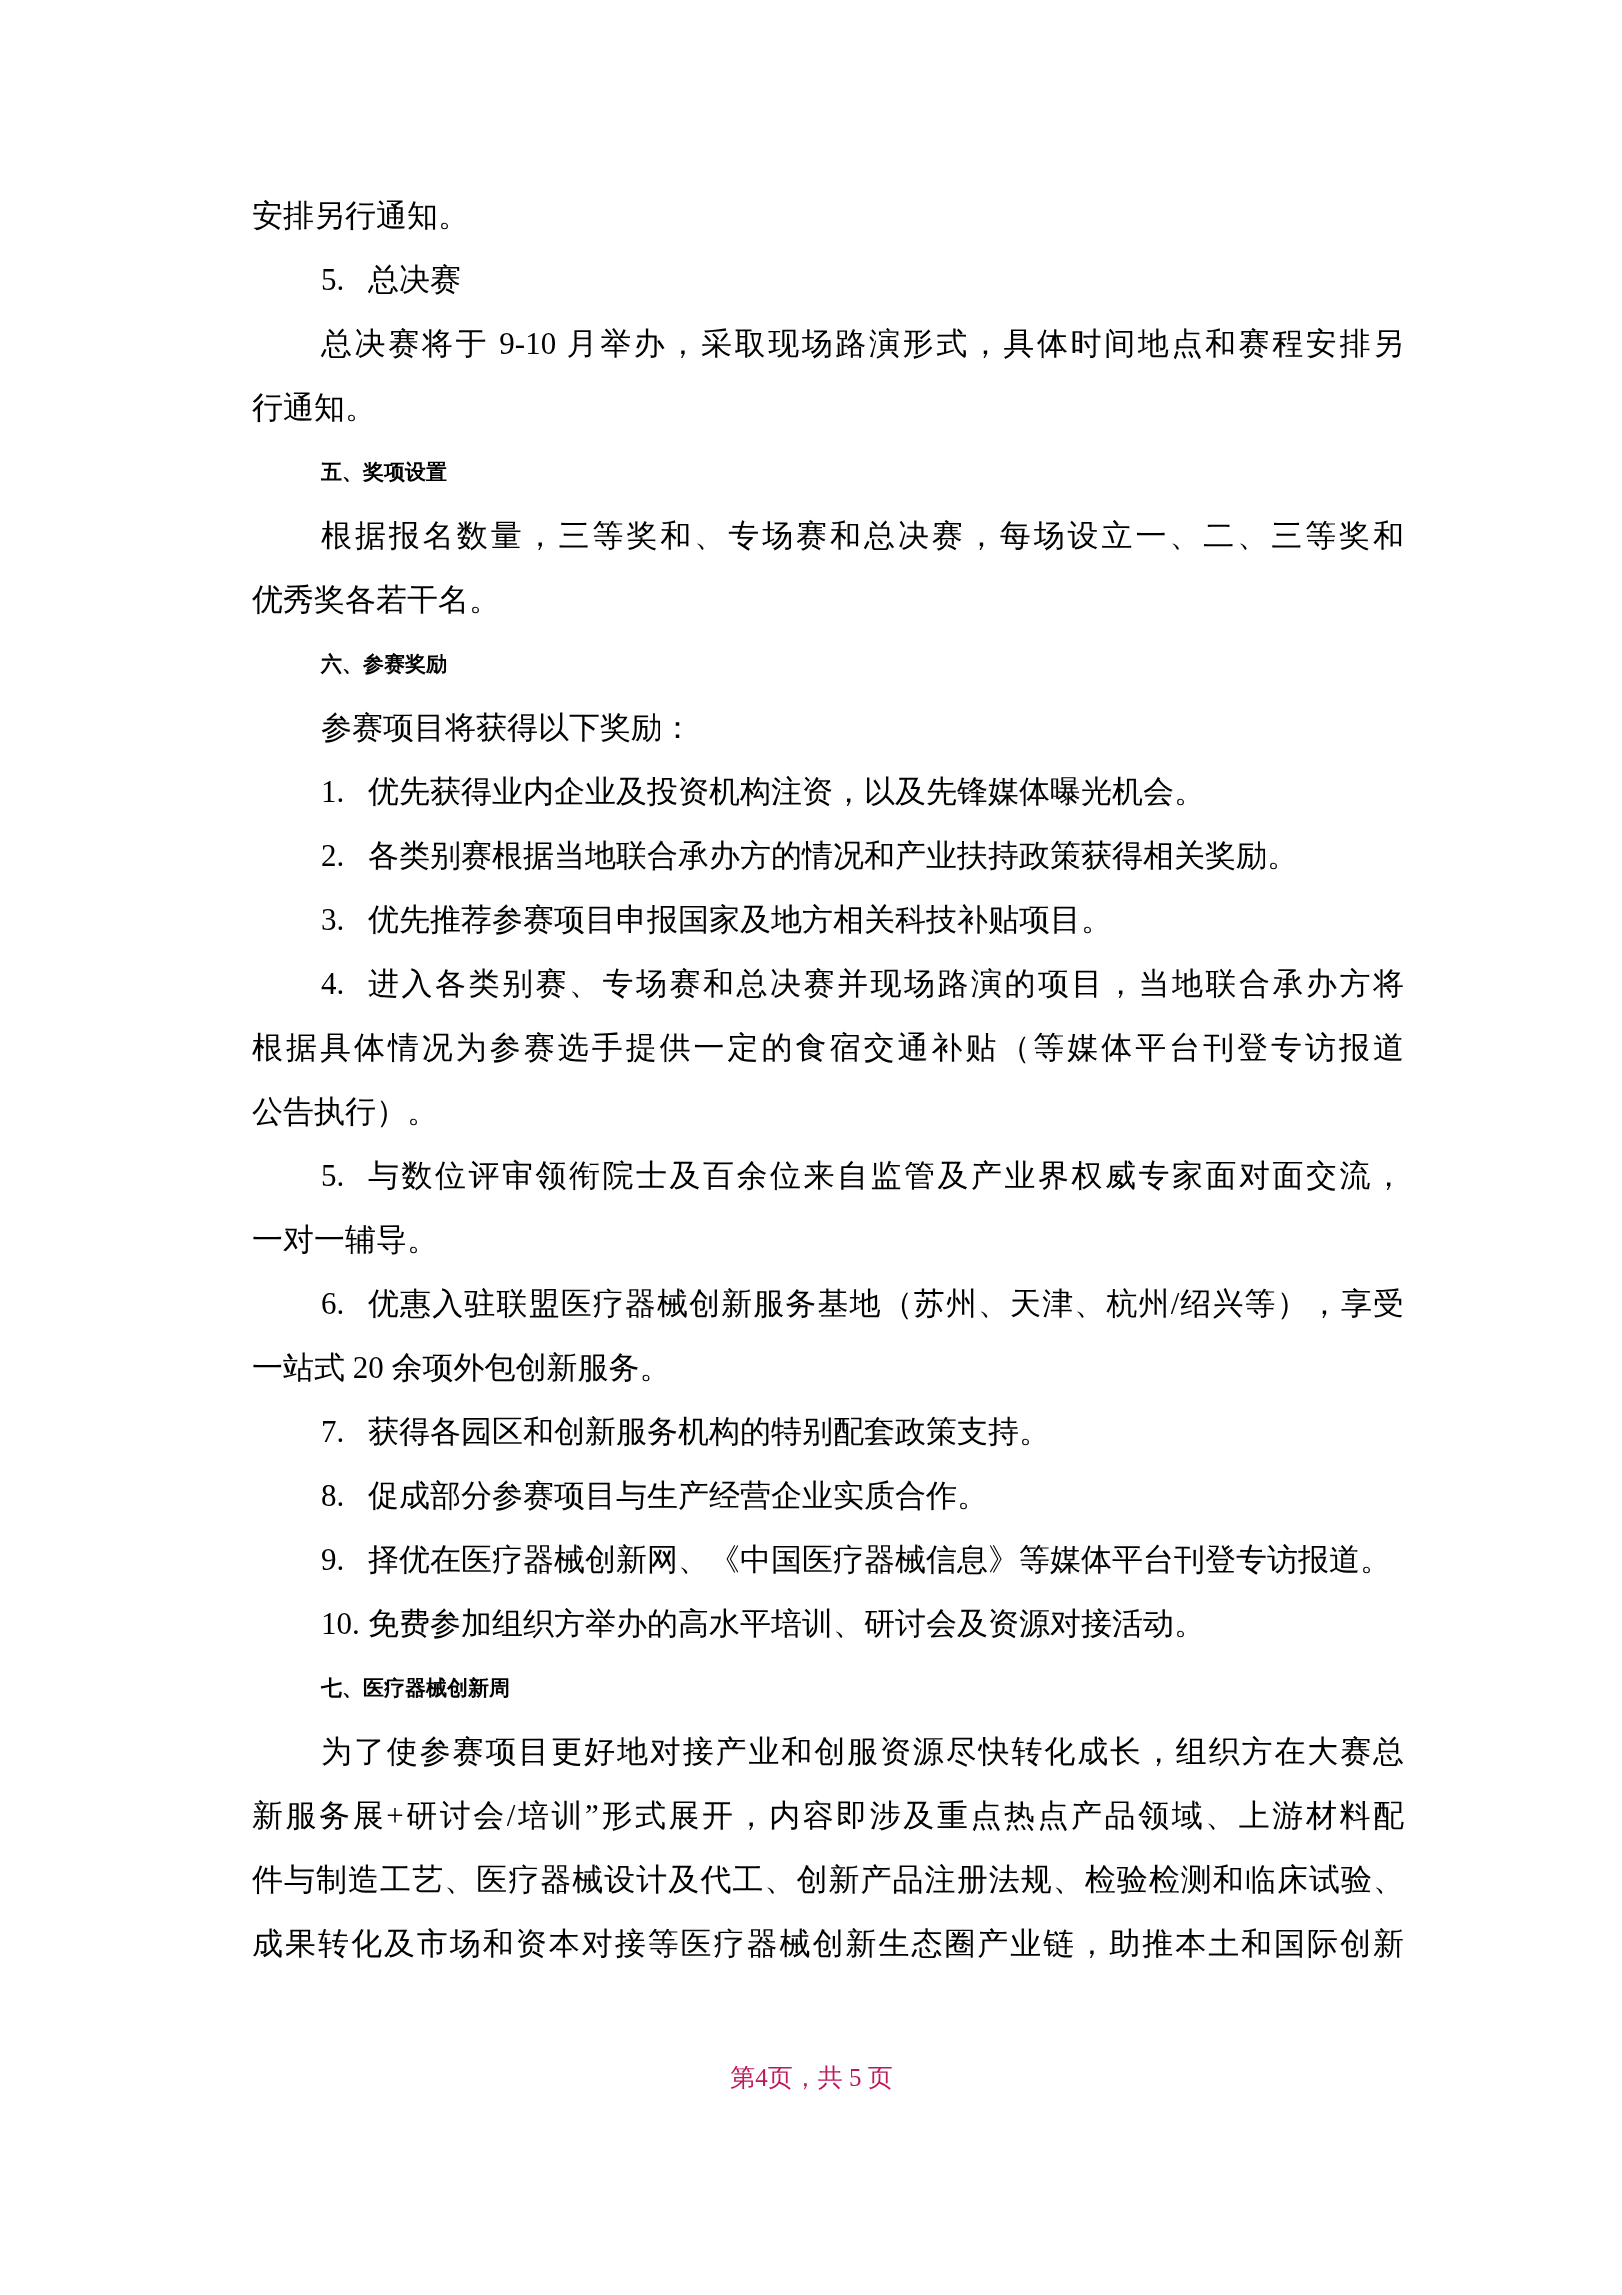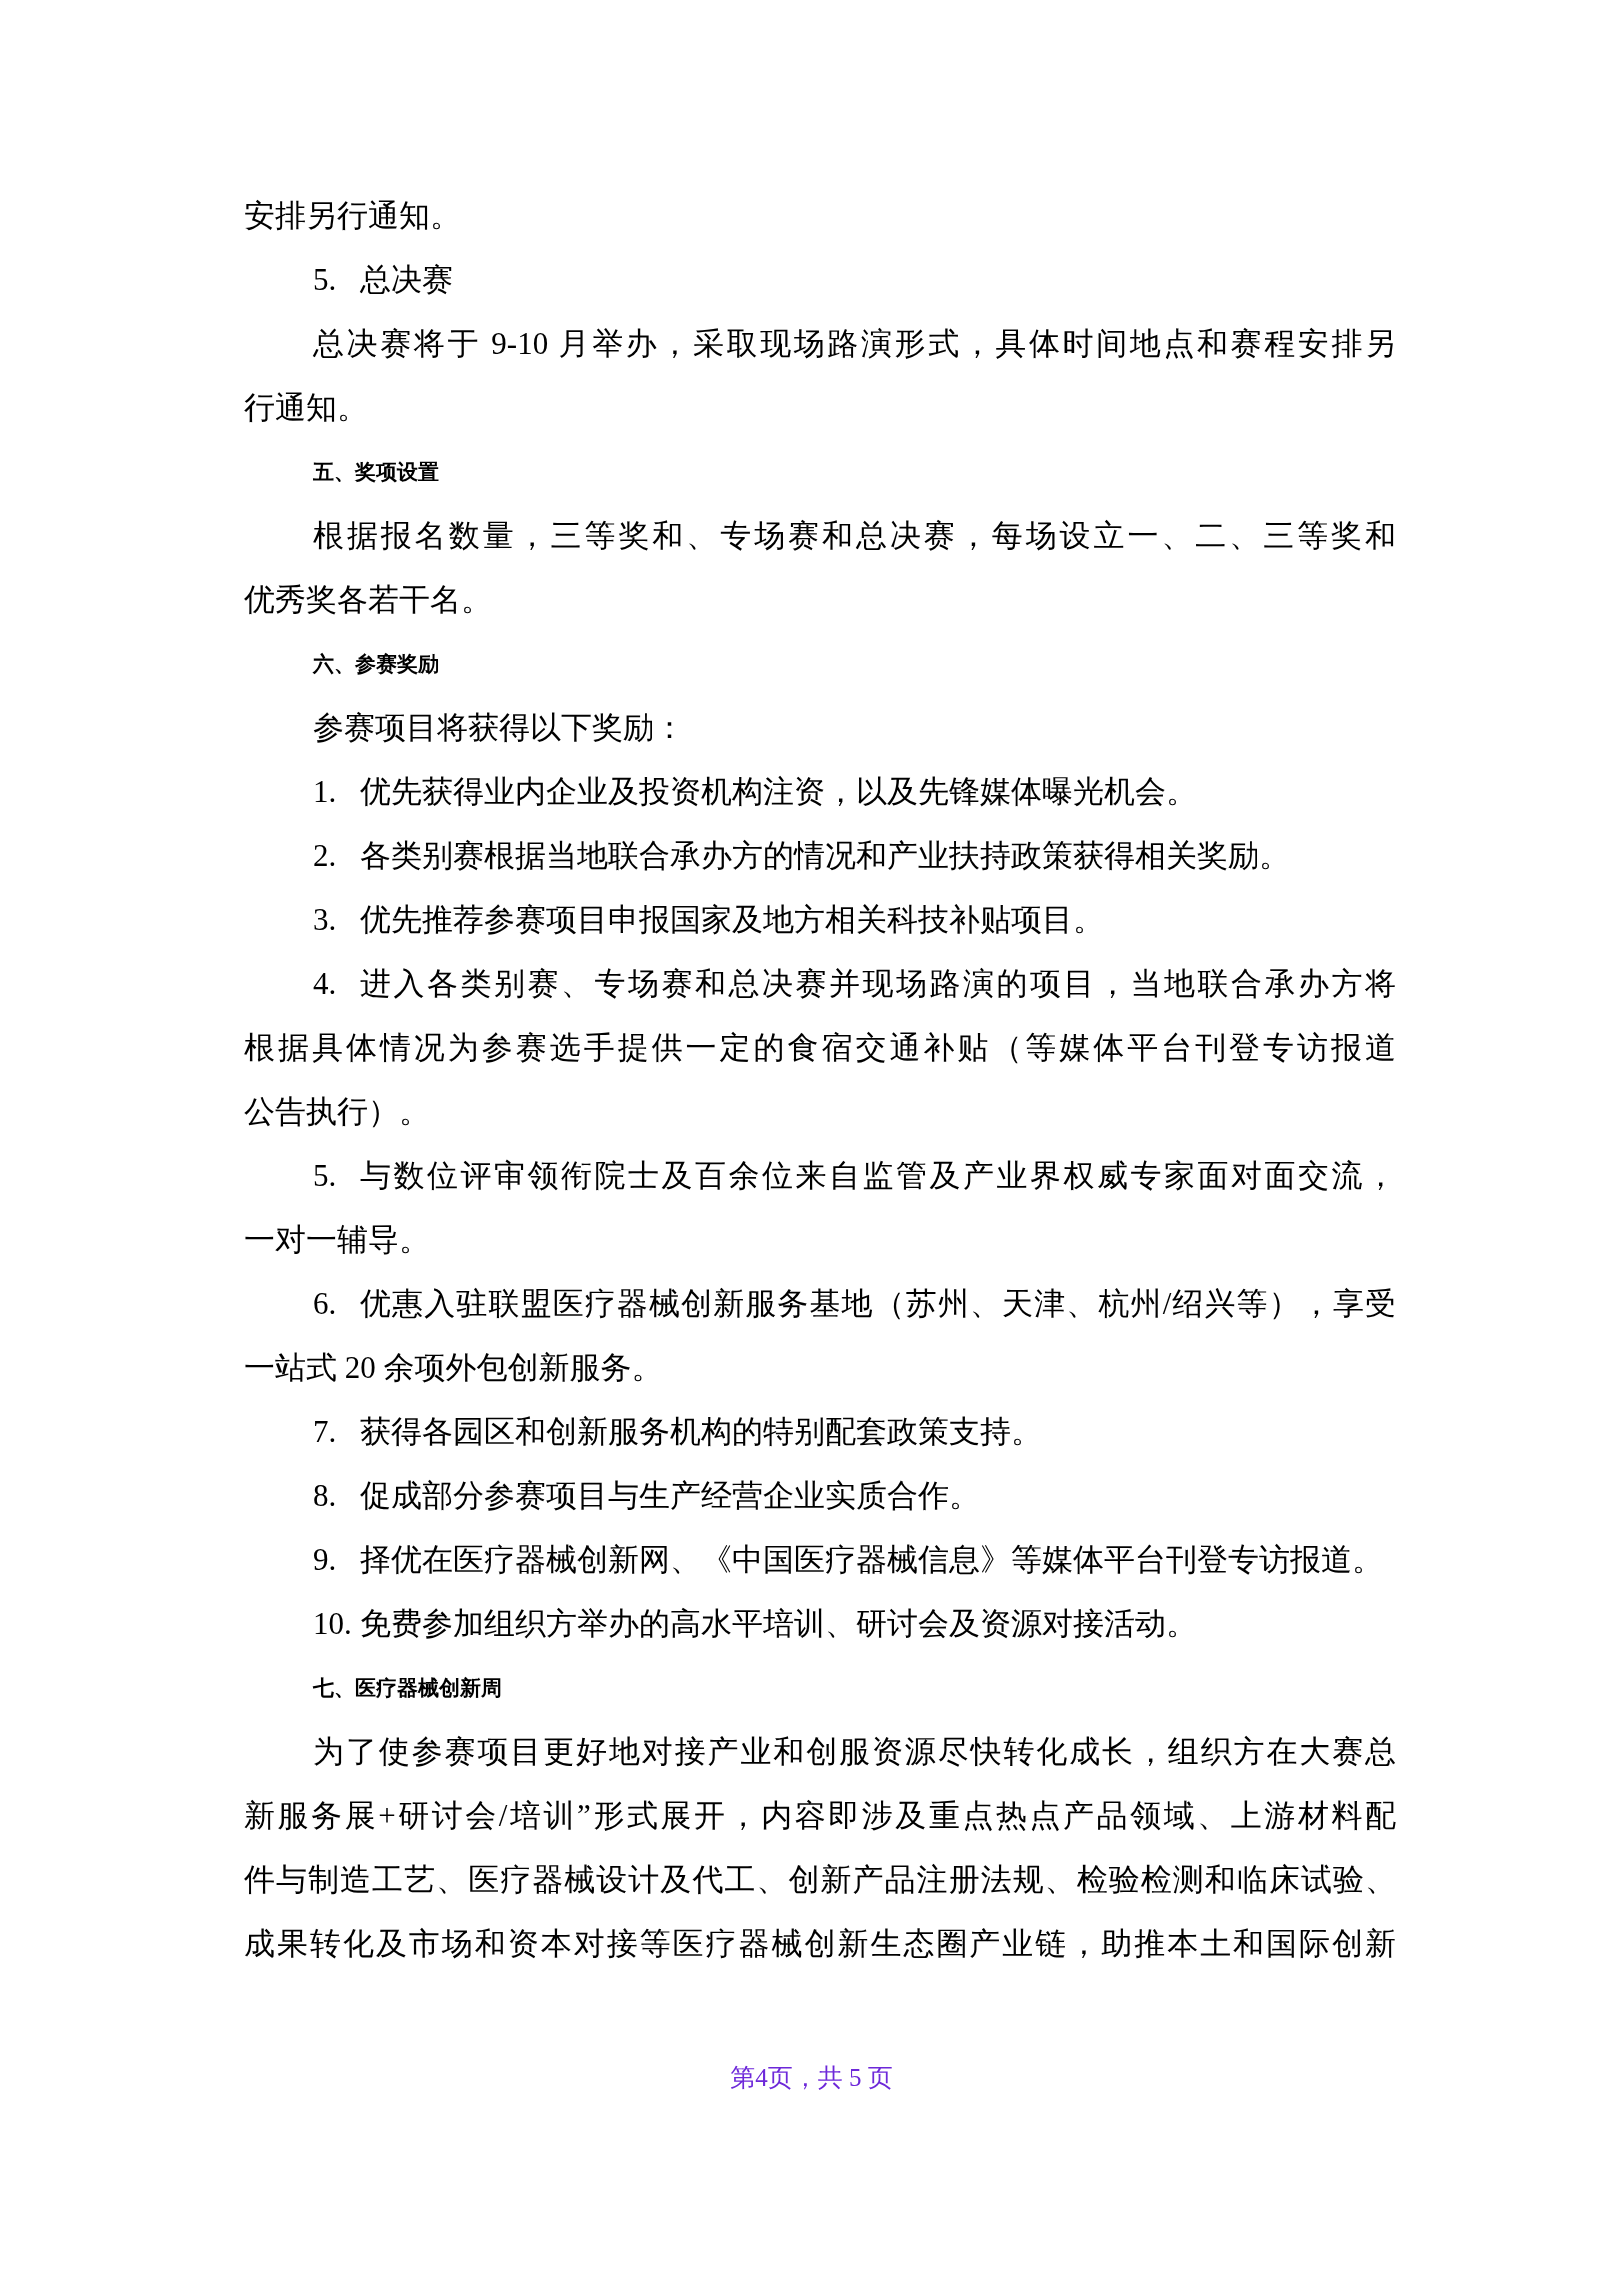--- a/index.html
+++ b/index.html
@@ -11,21 +11,21 @@
     position: relative;
     width: 1623px;
     height: 2295px;
     background: #ffffff;
     color: #000000;
     font-family: "Liberation Serif", "DejaVu Serif", serif;
     overflow: hidden;
   }
   .content {
     position: absolute;
-    left: 244px;
+    left: 252px;
     top: 184px;
     width: 1152px;
     font-size: 31px;
     line-height: 64px;
   }
   .line {
     position: relative;
     height: 64px;
     line-height: 64px;
     white-space: nowrap;
@@ -59,21 +59,21 @@
   .footer {
     position: absolute;
     left: 0;
     top: 2059px;
     width: 1623px;
     height: 38px;
     line-height: 38px;
     text-align: center;
     font-size: 25px;
     font-family: "Liberation Serif", "DejaVu Serif", serif;
-    color: #6d28d9;
+    color: #be185d;
   }
 </style>
 </head>
 <body>
 
 <div class="page">
   <div class="content">
 
     <div class="line cont">
         <span class="txt">安排另行通知。</span>

